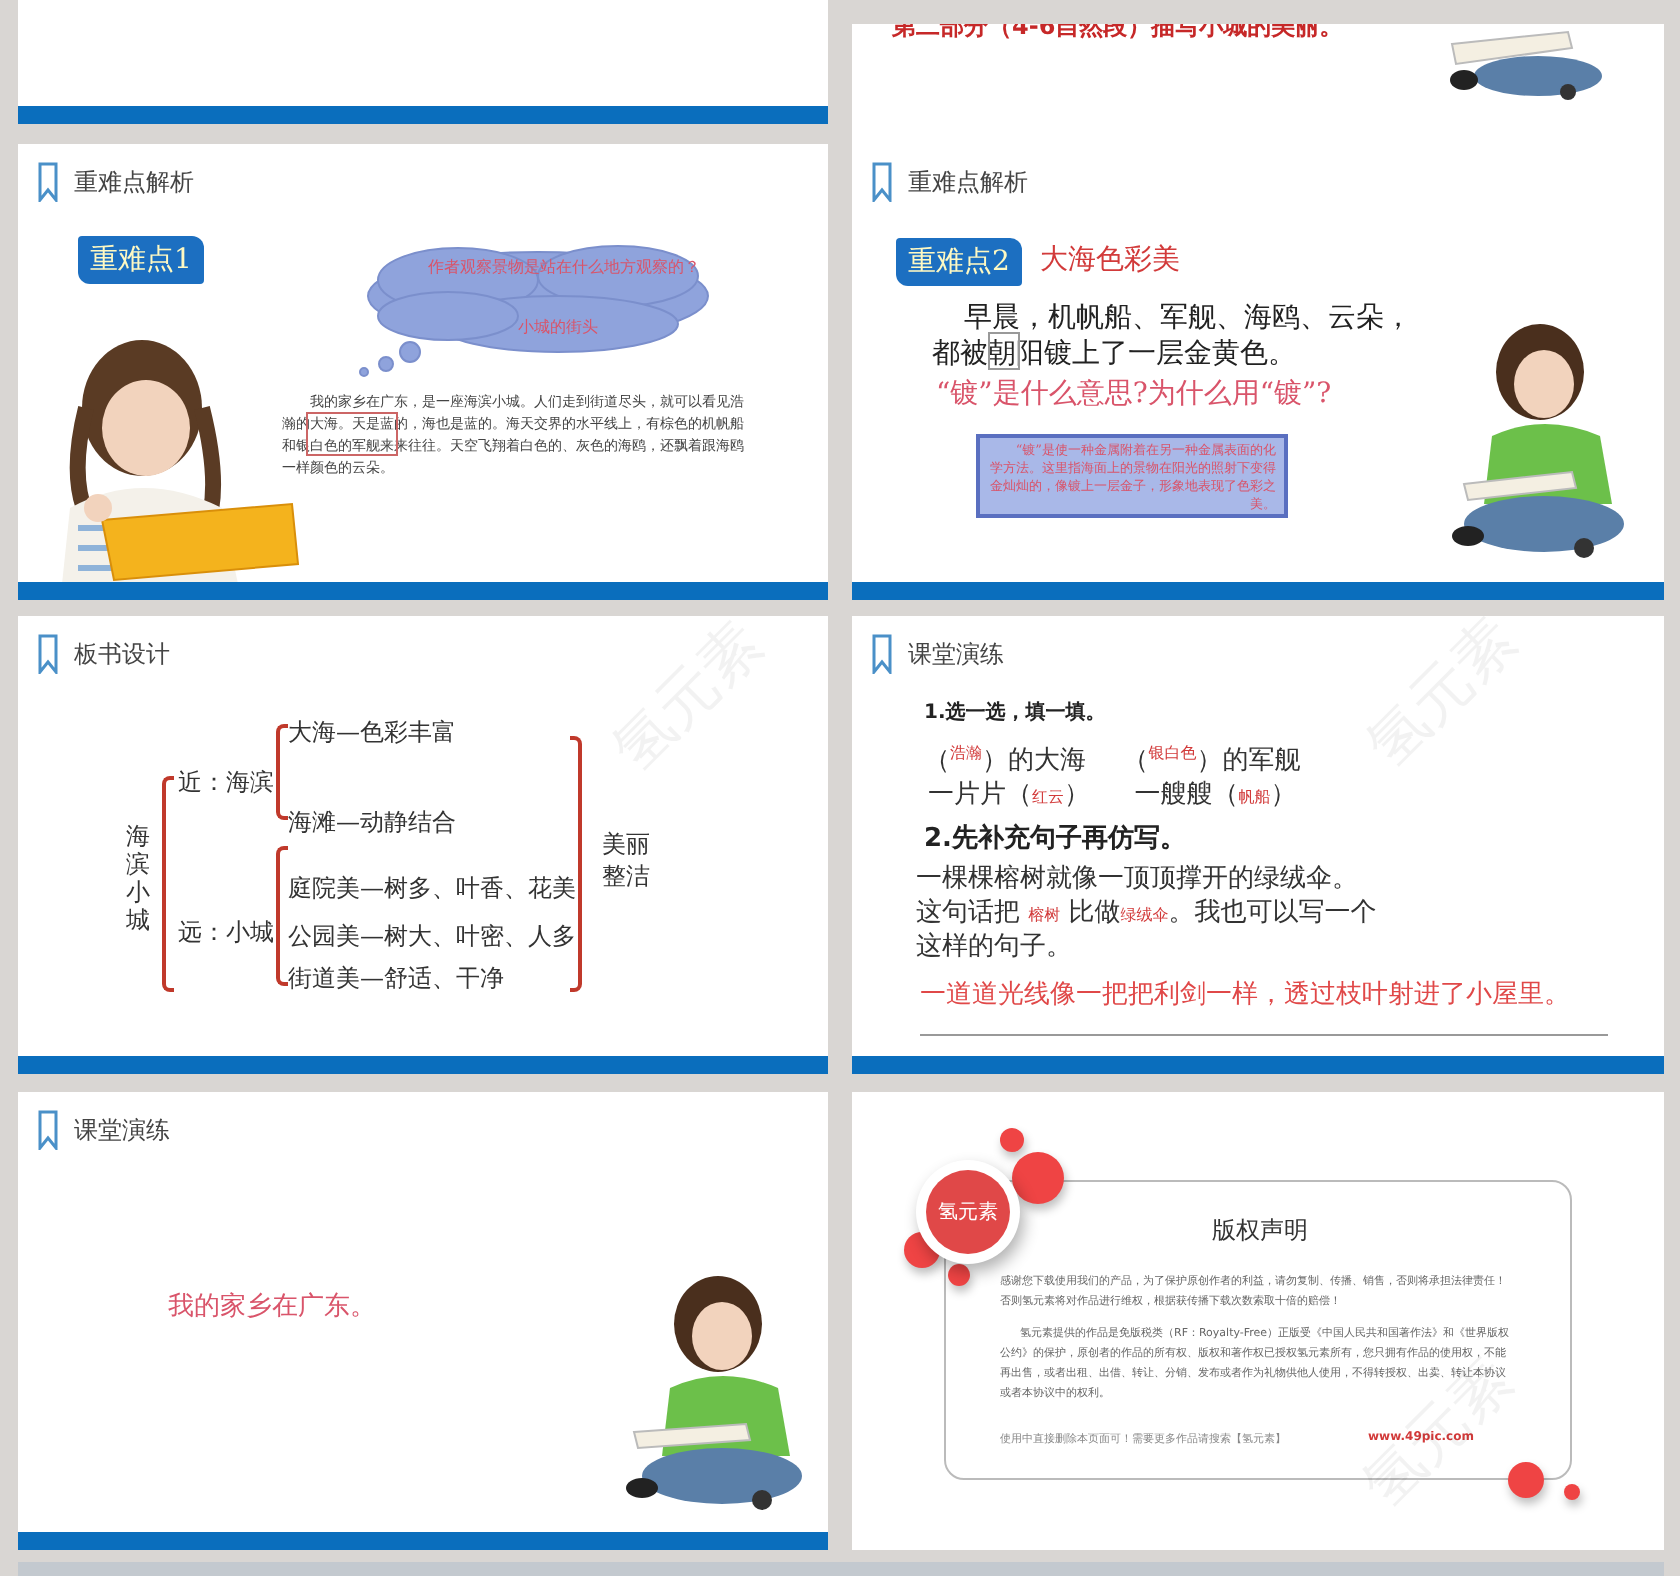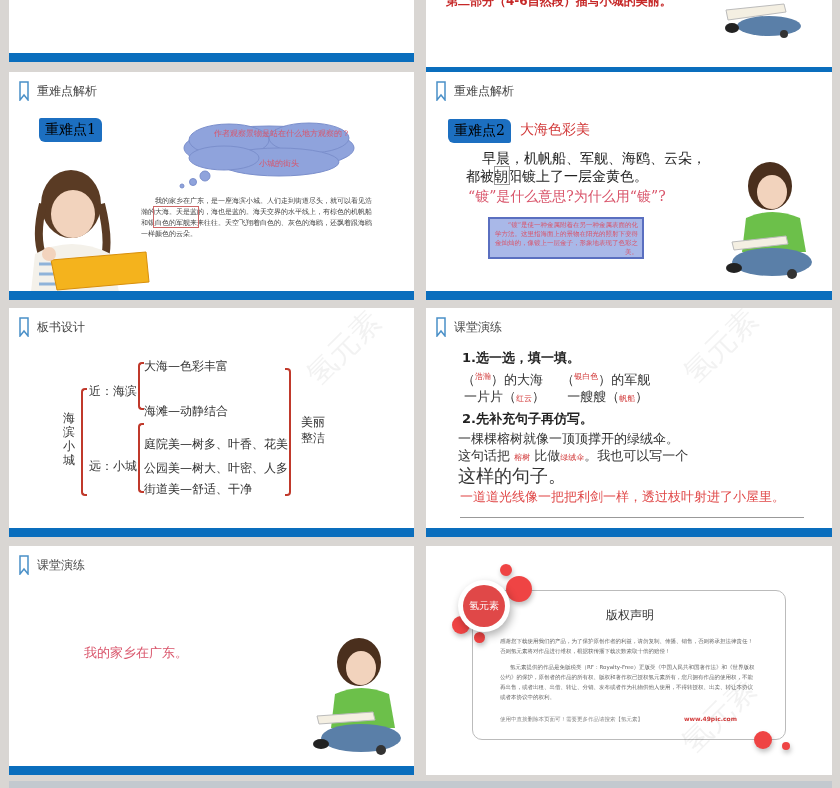--- a/index.html
+++ b/index.html
@@ -7,38 +7,38 @@
   body { background: #d9d6d3; position: relative; font-family: "DejaVu Serif", serif; color: #333; }
   .slide { position: absolute; background: #fff; overflow: hidden; }
   .slide .bar { position: absolute; left: 0; right: 0; bottom: 0; height: 9px; background: #0a6ebd; }
   .hdr { position: absolute; left: 10px; top: 9px; display: flex; align-items: center; gap: 8px; }
   .bm { width: 10px; height: 20px; }
   .hdr-t { font-size: 12px; color: #444; }
   .red { color: #d23a3a; }
   .pink { color: #d9546a; }
   .abs { position: absolute; }
   .sans { font-family: "DejaVu Sans", sans-serif; }
-  .tag { position: absolute; background: #1c6fc1; color: #000000; font-size: 14px; padding: 3px 6px; }
+  .tag { position: absolute; background: #1c6fc1; color: #fef9c3; font-size: 14px; padding: 3px 6px; }
   .wm { position: absolute; font-size: 30px; color: rgba(0,0,0,0.05); transform: rotate(-45deg); font-family: "DejaVu Sans", sans-serif; }
   
   .girl { position: absolute; }
   .brace { position: absolute; border: 2px solid #c0392b; border-right: none; border-radius: 4px 0 0 4px; }
   .brace-r { position: absolute; border: 2px solid #c0392b; border-left: none; border-radius: 0 4px 4px 0; }
   .tree-t { position: absolute; font-size: 12px; color: #333; white-space: nowrap; }
   .hr-line { position: absolute; height: 1px; background: #999; }
   .dot { position: absolute; border-radius: 50%; background: #ef4444; box-shadow: 1px 3px 5px rgba(0,0,0,0.25); }
   .bottom-strip { position: absolute; left: 9px; right: 8px; top: 781px; height: 7px; background: #c3c9cf; }
 </style>
 </head>
 <body>
 
 <div class="slide" style="left:9px; top:0; width:405px; height:62px;">
   <div class="bar"></div>
 </div>
-<div class="slide" style="left:426px; top:0; width:406px; height:76px;">
+<div class="slide" style="left:426px; top:12px; width:406px; height:76px;">
   <div class="abs sans" style="left:20px; top:-7px; font-size:12px; font-weight:bold; color:#c62828;">第二部分（4-6自然段）描写小城的美丽。</div>
   <svg class="abs" style="left:298px; top:-10px;" width="80" height="56" viewBox="0 0 80 56">
     <rect x="30" y="0" width="50" height="10" fill="#6cc04a"></rect>
     <path d="M2 20 L60 14 L62 22 L4 30 Z" fill="#f4efe2" stroke="#bbb"></path>
     <ellipse cx="45" cy="36" rx="32" ry="10" fill="#5a7fa8"></ellipse>
     <ellipse cx="8" cy="38" rx="7" ry="5" fill="#222"></ellipse>
     <ellipse cx="60" cy="44" rx="4" ry="4" fill="#333"></ellipse>
   </svg>
   <div class="bar"></div>
 </div>
@@ -143,39 +143,39 @@
 </div>
 
 <div class="slide" style="left:426px; top:308px; width:406px; height:229px;">
   <div class="hdr">
     <svg class="bm" viewBox="0 0 10 20">
         <path d="M1 1 L9 1 L9 19 L5 14 L1 19 Z" fill="none" stroke="#4a90c8" stroke-width="1.5"></path>
       </svg>
     <span class="hdr-t">课堂演练</span>
   </div>
   <div class="wm" style="left:250px; top:18px;">氢元素</div>
-  <div class="abs sans" style="left:36px; top:41px; font-size:13px; font-weight:bold; color:#222;">1.选一选，填一填。</div>
+  <div class="abs sans" style="left:36px; top:41px; font-size:10px; font-weight:bold; color:#222;">1.选一选，填一填。</div>
   <div class="abs" style="left:36px; top:63px; font-size:13px; color:#333; white-space:nowrap;">
     <span>（</span><span class="red" style="font-size:8px; vertical-align:top;">浩瀚</span><span>）的大海</span>
     <span style="display:inline-block; width:10px;"></span>
     <span>（</span><span class="red" style="font-size:8px; vertical-align:top;">银白色</span><span>）的军舰</span>
   </div>
   <div class="abs" style="left:38px; top:80px; font-size:13px; color:#333; white-space:nowrap;">
     <span>一片片（</span><span class="red" style="font-size:8px;">红云</span><span>）</span>
     <span style="display:inline-block; width:14px;"></span>
     <span>一艘艘（</span><span class="red" style="font-size:8px;">帆船</span><span>）</span>
   </div>
   <div class="abs sans" style="left:36px; top:102px; font-size:13px; font-weight:bold; color:#222;">2.先补充句子再仿写。</div>
   <div class="abs" style="left:32px; top:122px; font-size:13px; color:#333;">一棵棵榕树就像一顶顶撑开的绿绒伞。</div>
   <div class="abs" style="left:32px; top:139px; font-size:13px; color:#333; white-space:nowrap;">
     <span>这句话把</span>
     <span class="red" style="font-size:8px;">榕树</span>
     <span>比做</span><span class="red" style="font-size:8px;">绿绒伞</span><span>。我也可以写一个</span>
   </div>
-  <div class="abs" style="left:32px; top:156px; font-size:18px; color:#333;">这样的句子。</div>
+  <div class="abs" style="left:32px; top:156px; font-size:13px; color:#333;">这样的句子。</div>
   <div class="abs" style="left:34px; top:180px; font-size:13px; color:#e04848; white-space:nowrap;">一道道光线像一把把利剑一样，透过枝叶射进了小屋里。</div>
   <div class="hr-line" style="left:34px; top:209px; width:344px;"></div>
   <div class="bar"></div>
 </div>
 
 <div class="slide" style="left:9px; top:546px; width:405px; height:229px;">
   <div class="hdr">
     <svg class="bm" viewBox="0 0 10 20">
         <path d="M1 1 L9 1 L9 19 L5 14 L1 19 Z" fill="none" stroke="#4a90c8" stroke-width="1.5"></path>
       </svg>

